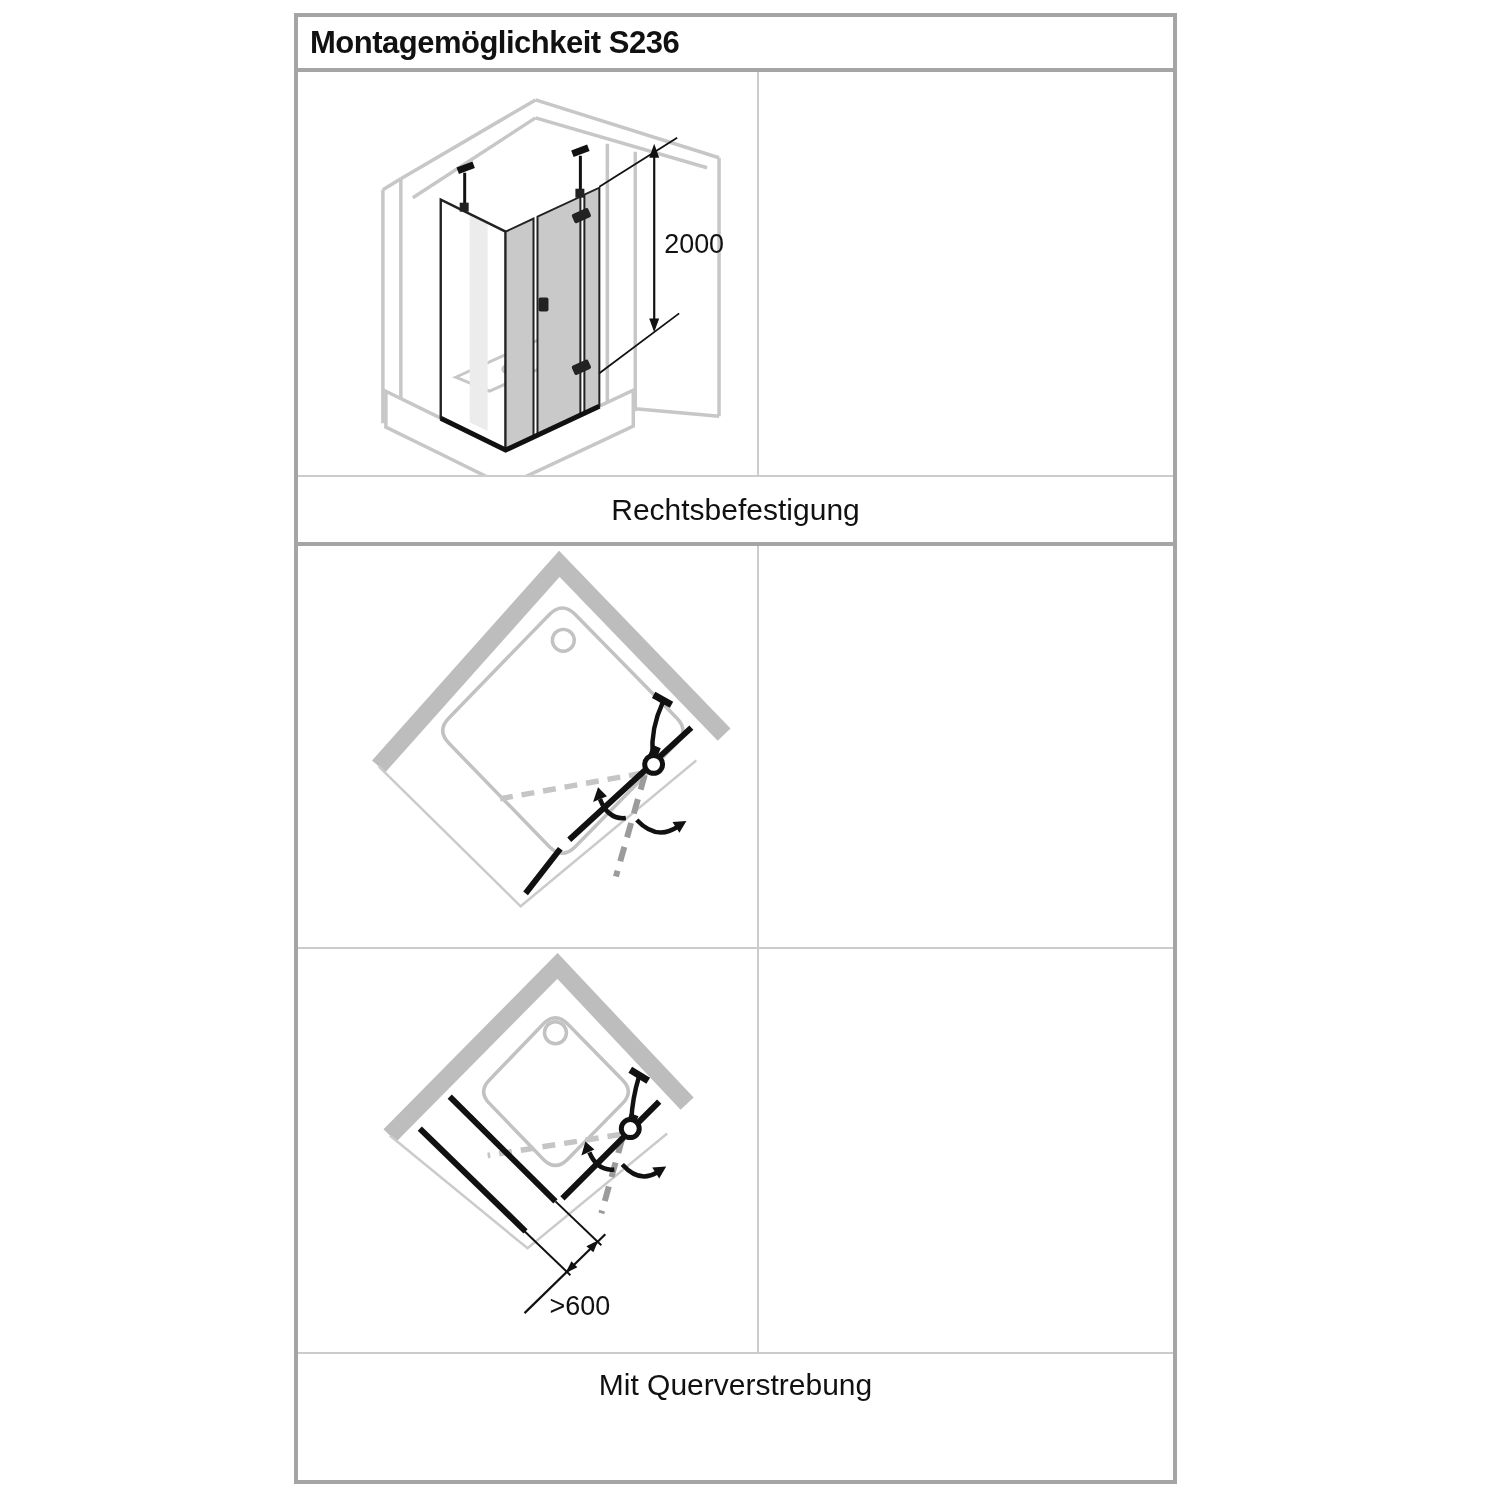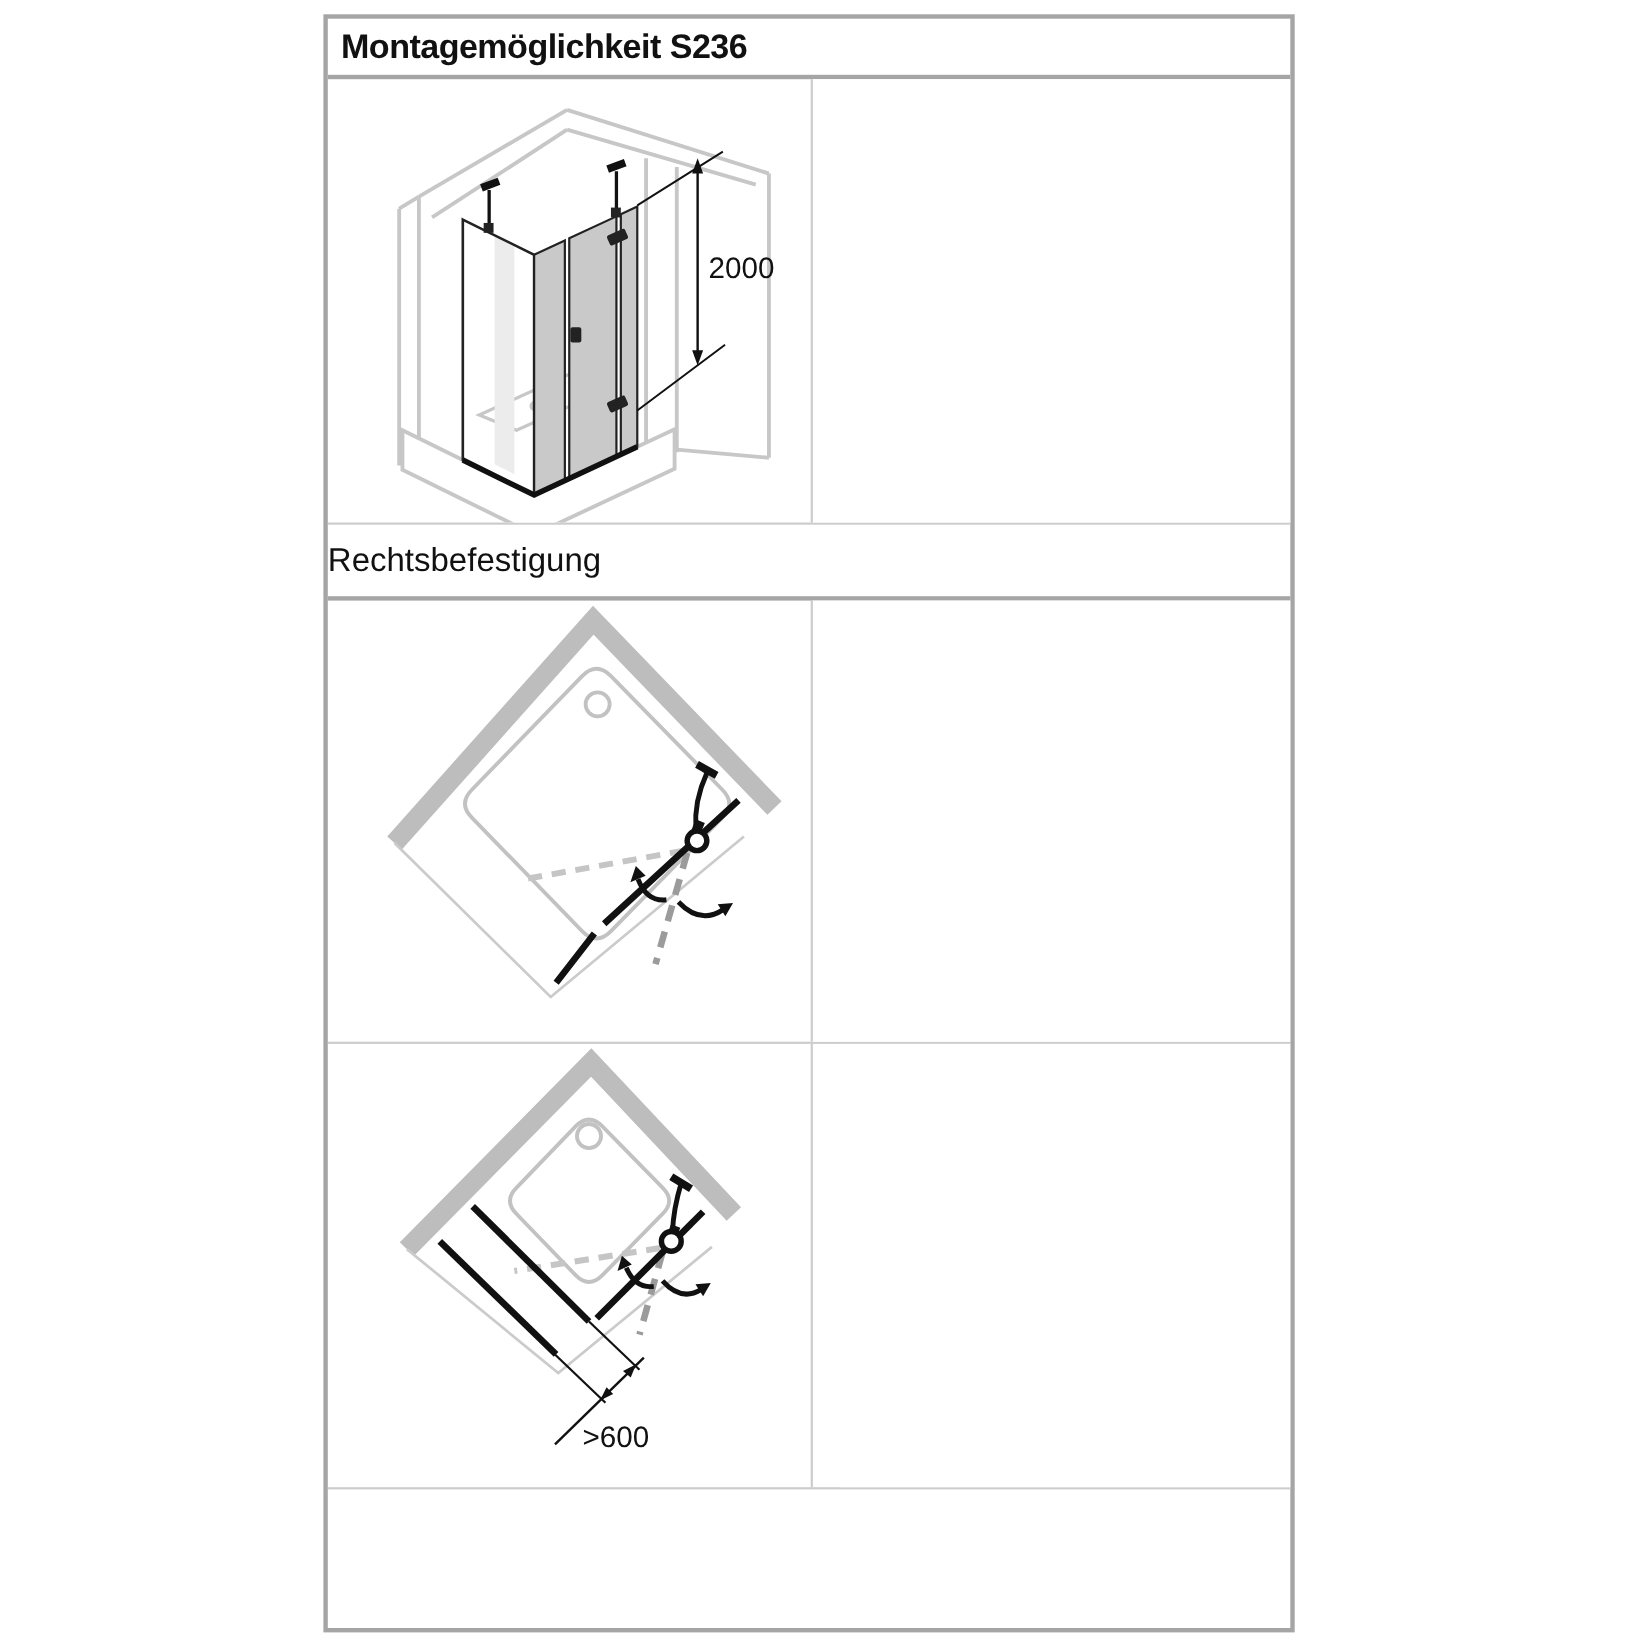--- a/index.html
+++ b/index.html
@@ -5,24 +5,24 @@
   html,body{margin:0;padding:0;background:#fff;}
   .sheet{position:relative;width:1500px;height:1500px;background:#ffffff;
          font-family:"Liberation Sans", sans-serif;color:#111;overflow:hidden;border-radius:14px;}
   .tbl{position:absolute;left:294px;top:13px;width:883px;height:1471px;
        border:4px solid #a5a5a5;box-sizing:border-box;background:#fff;
        display:flex;flex-direction:column;}
   .row-title{height:51px;border-bottom:4px solid #a5a5a5;display:flex;align-items:center;
              padding-left:12px;box-sizing:content-box;}
   .row-title span{font-weight:bold;font-size:31px;letter-spacing:-0.5px;}
   .row-diagram{border-bottom:2px solid #cccccc;display:flex;}
-  .row-diagram .cell-left{width:439px;border-right:2px solid #cccccc;position:relative;}
+  .row-diagram .cell-left{width:439px;border-right:2px solid #cccccc;position:relative;padding-left:20px;}
   .row-diagram .cell-right{flex:1;background:#fff;}
   .d1{height:403px;} .d2{height:401px;} .d3{height:403px;gap:24px;}
-  .row-caption{border-bottom:4px solid #a5a5a5;display:flex;align-items:center;justify-content:flex-start;}
+  .row-caption{border-bottom:4px solid #a5a5a5;display:flex;align-items:center;justify-content:center;}
   .c1{height:65px;} .c2{height:61px;} .c3{height:61px;border-bottom:none;}
   .row-caption span{font-size:30px;}
   svg{display:block;}
 </style>
 </head>
 <body>
 
 <div class="sheet">
   <div class="tbl">
 
@@ -144,15 +144,18 @@
             <path d="M288,286 L207,365" stroke="#111" stroke-width="2.2"></path>
             <polygon points="281,292 276,304 269,298" fill="#111"></polygon>
             <polygon points="248,325 260,319 254,313" fill="#111"></polygon>
             <text x="232" y="367" font-size="27" fill="#111">&gt;600</text>
           </g>
         </svg>
       </div>
       <div class="cell-right"></div>
     </div>
 
+    <div class="row-caption c3">
+      <span>Mit Querverstrebung</span>
+    </div>
 
   </div>
 </div>
 
 </body></html>

